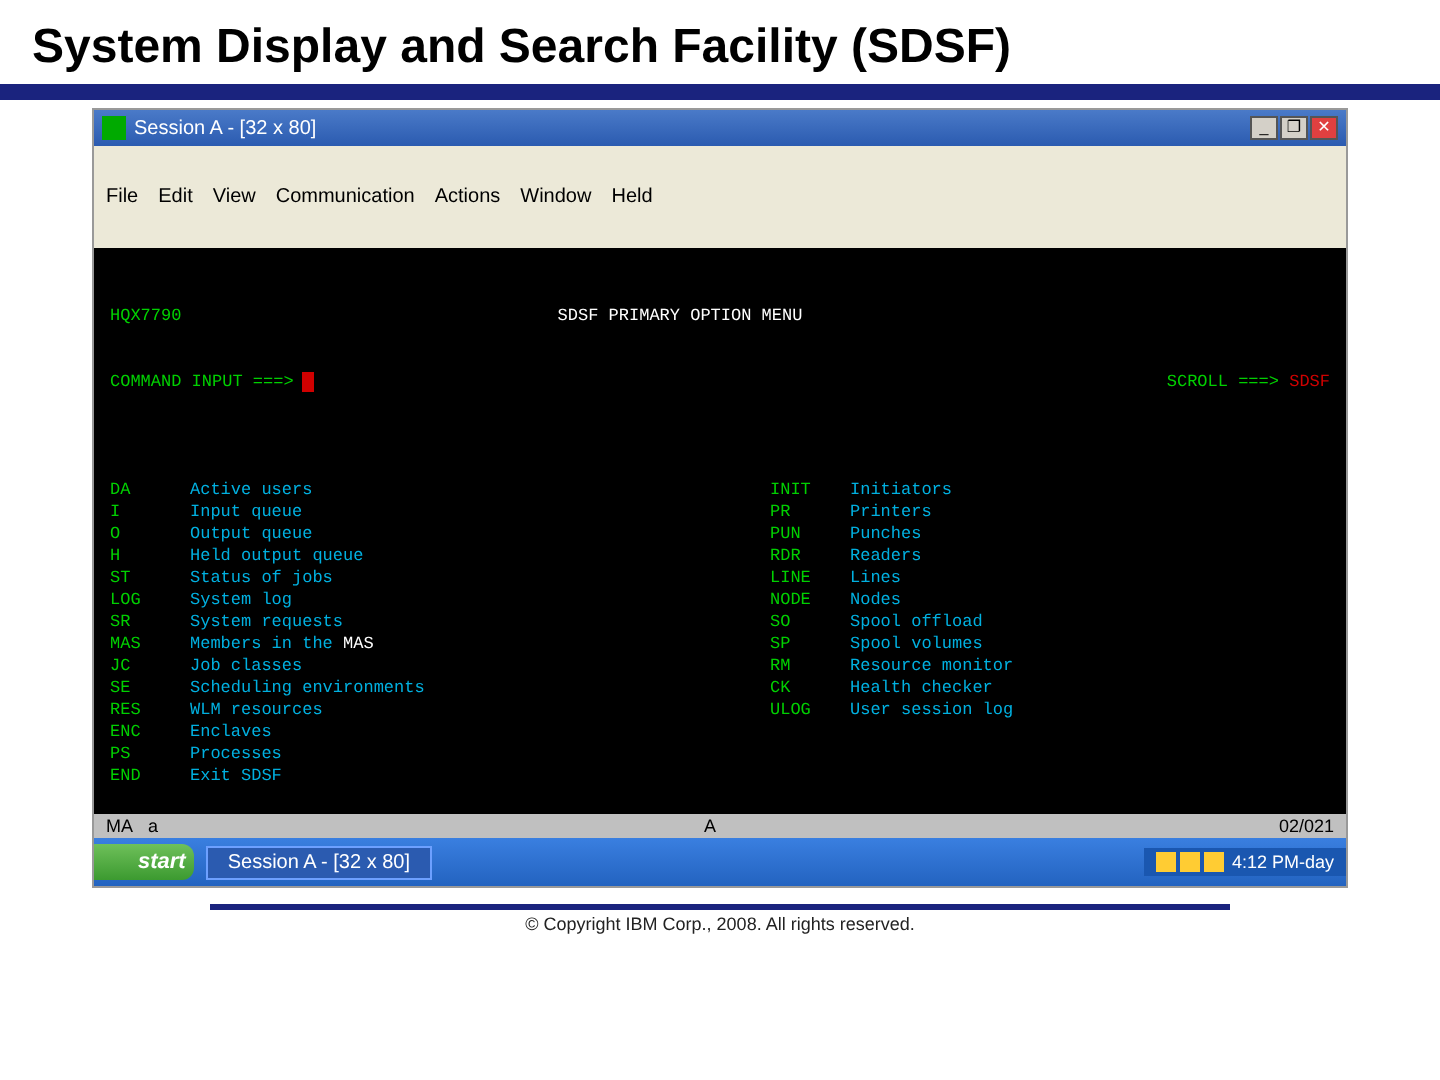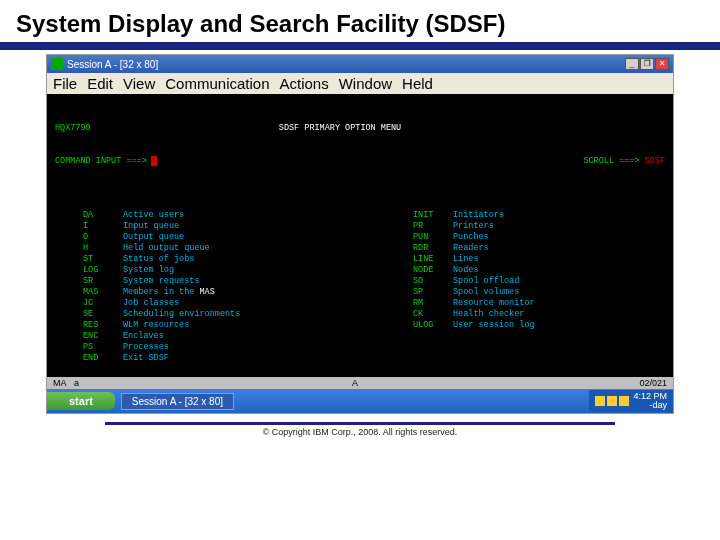--- a/index.html
+++ b/index.html
@@ -6,47 +6,47 @@
     body { width:720px; height:540px; background:#fff; font-family:Arial,sans-serif; overflow:hidden; }
     .slide-title { font-size:24px; font-weight:bold; padding:10px 16px 4px; color:#000; }
     .blue-bar { height:8px; background:#1a237e; margin:0 0 4px 0; }
     .emu-window { width:628px; margin:0 auto; border:1px solid #999; background:#d4d0c8; font-size:9px; }
     .win-titlebar { display:flex; align-items:center; background:linear-gradient(#4a7ac8,#2b5bb0); color:#fff; padding:1px 4px; height:18px; }
     .win-titlebar .win-icon { width:12px; height:12px; background:#0a0; margin-right:4px; }
     .win-title { flex:1; font-size:10px; }
     .win-btns { display:flex; gap:1px; }
     .win-btn { width:14px; height:12px; background:#d4d0c8; border:1px solid #555; font-size:8px; line-height:10px; text-align:center; color:#000; }
     .win-btn.close { background:#e04040; color:#fff; }
-    .emu-menu { display:flex; gap:10px; padding:2px 6px; background:#ece9d8; border-bottom:1px solid #000000; font-size:15px; color:#000; }
+    .emu-menu { display:flex; gap:10px; padding:20px 6px; background:#ece9d8; border-bottom:1px solid #000000; font-size:10px; color:#000; }
     .emu-menu span { cursor:default; }
     .term { background:#000; color:#00d000; font-family:"Courier New",monospace; font-size:8.5px; line-height:11px; padding:6px 8px; height:282px; position:relative; white-space:pre; overflow:hidden; }
     .term .line1 { display:flex; }
     .term .panelid { min-width:80px; }
     .term .header-center { color:#fff; flex:1; text-align:center; }
     .term .cmdline { display:flex; }
     .term .cmdlabel { color:#00d000; }
     .term .cursor { display:inline-block; width:6px; height:10px; background:#d00000; margin-left:4px; }
     .term .scroll-label { margin-left:auto; }
     .term .scroll-val { color:#d00000; }
     .cols { display:flex; margin-top:10px; }
     .colL { width:330px; }
     .colR { flex:1; }
-    .optrow { display:flex;margin-left:28px; }
+    .optrow { display:flex; }
     .optcode { width:40px; color:#00d000; }
     .optdesc { color:#00b0e0; }
     .masword { color:#fff; }
     .lic-block { margin-top:8px; color:#00b0e0; }
     .emu-status { display:flex; background:#c0c0c0; font-size:9px; padding:1px 6px; color:#000; }
     .status-a { flex:1; text-align:center; }
     .status-right { margin-left:auto;padding-left:16px; }
     .taskbar { display:flex; align-items:center; height:24px; background:linear-gradient(#3a7fe0,#2363c0); }
-    .start-btn { background:linear-gradient(#6ec05a,#3c9a30); color:#fff; font-weight:bold; padding:3px 22px 3px 22px; border-radius:0 6px 6px 0; font-size:11px; position:relative; }
+    .start-btn { background:linear-gradient(#6ec05a,#3c9a30); color:#fff; font-style:italic; font-weight:bold; padding:3px 4px 3px 22px; border-radius:0 6px 6px 0; font-size:11px; position:relative; }
     .task-item { background:#2b5bb0; color:#fff; margin-left:6px; padding:2px 10px; font-size:10px; border:1px solid #6da0ff; }
     .tray { margin-left:auto; background:#1a57b0; color:#fff; font-size:9px; padding:2px 6px; display:flex; align-items:center; gap:4px; }
-    .tray .clock { display:flex; flex-direction:column; line-height:9px; text-align:right;justify-content:space-between; }
+    .tray .clock { display:flex; flex-direction:row; line-height:9px; text-align:right;justify-content:space-between; }
     .tray-icons { display:flex; gap:2px; }
     .tray-icons span { width:10px; height:10px; background:#ffcc33; display:inline-block; }
     .thinbar { height:3px; background:#1a237e; width:510px; margin:8px auto 2px; }
     .footer-cc { font-size:9px; text-align:center; color:#222; }
   </style>
 </head>
 <body>
 
 <div class="slide-title">System Display and Search Facility (SDSF)</div>
 <div class="blue-bar"></div>

